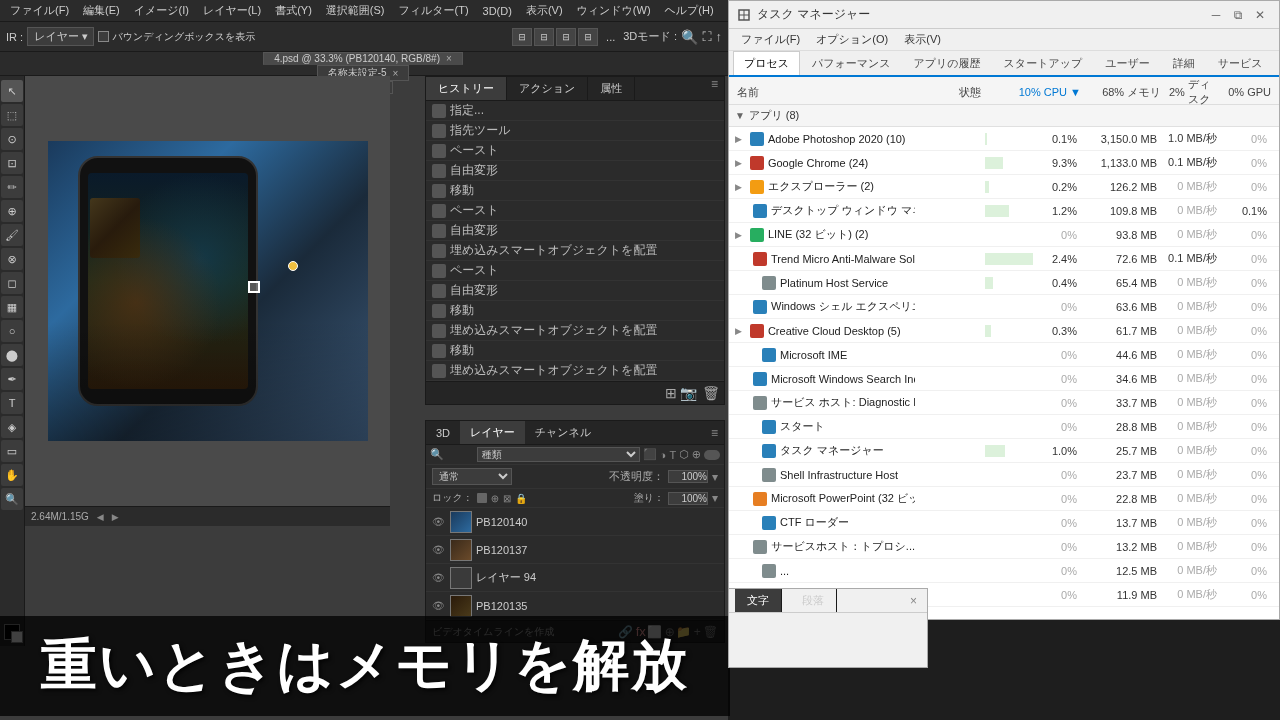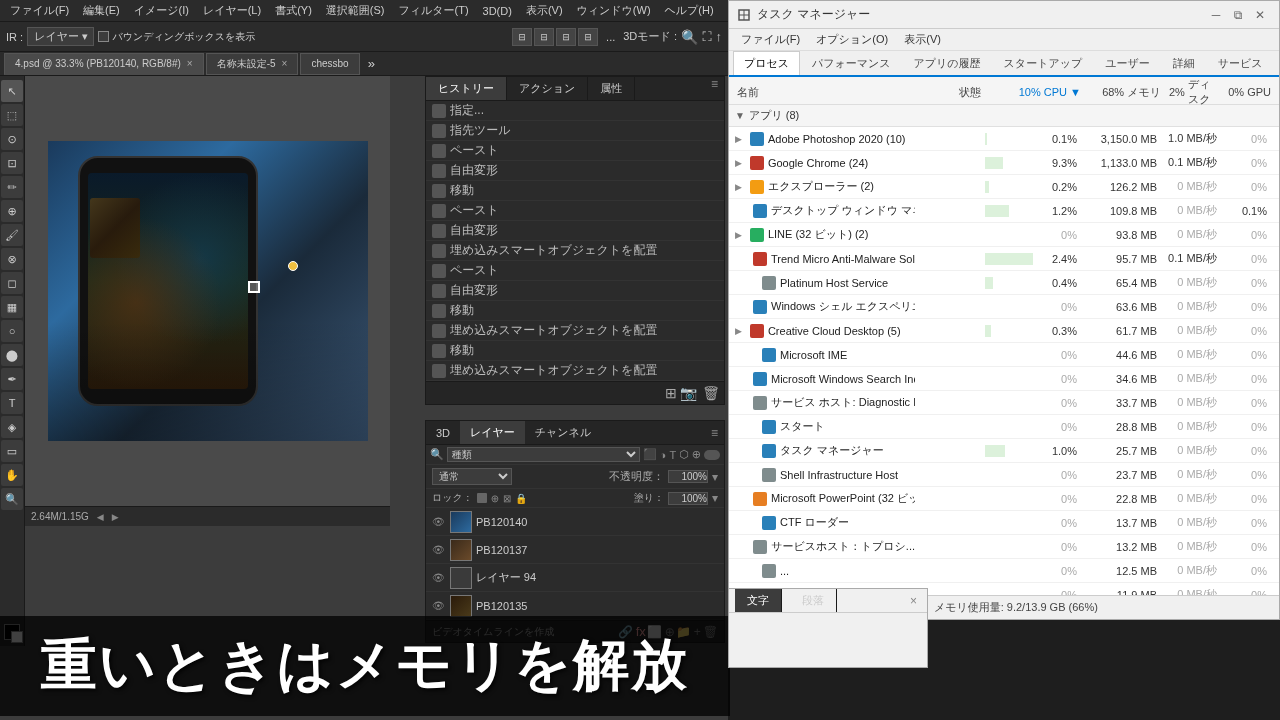--- a/index.html
+++ b/index.html
@@ -24,20 +24,21 @@
       position: absolute; top: 22px; left: 0; width: 728px; height: 30px;
       background: #2b2b2b; border-bottom: 1px solid #1a1a1a;
       display: flex; align-items: center; padding: 0 6px; gap: 4px; color: #ccc; font-size: 11px;
     }
 
     
     #ps-tabs {
       position: absolute; top: 52px; left: 0; width: 728px; height: 24px;
       background: #2b2b2b; display: flex; align-items: center; padding: 0 4px;
       border-bottom: 1px solid #1a1a1a;
+      flex-direction: column;
     }
     .ps-tab {
       height: 22px; padding: 0 10px; background: #3c3c3c; border: 1px solid #555;
       color: #ccc; font-size: 11px; display: flex; align-items: center; cursor: pointer;
       margin-right: 2px; position: relative;
     }
     .ps-tab.active { background: #4a4a4a; border-bottom-color: #4a4a4a; }
     .ps-tab-close { margin-left: 6px; color: #aaa; font-size: 10px; }
 
     
@@ -446,21 +447,21 @@
   <div id="ps-layers-tabs">
     <div class="ps-layers-tab">3D</div>
     <div class="ps-layers-tab active">レイヤー</div>
     <div class="ps-layers-tab">チャンネル</div>
     <span style="flex:1;"></span>
     <span style="color:#888;padding:0 6px;cursor:pointer;">≡</span>
   </div>
 
   <div style="display:flex;align-items:center;padding:2px 4px;border-bottom:1px solid #333;gap:3px;">
     <span style="color:#888;font-size:11px;">🔍</span>
-    <select style="background:#3c3c3c;color:#ccc;border:1px solid #555;font-size:10px;flex:1;">
+    <select style="background:#3c3c3c;color:#ccc;border:1px solid #555;font-size:10px;flex:1;margin-left:30px;">
       <option>種類</option>
     </select>
     <span style="color:#888;font-size:11px;cursor:pointer;">⬛</span>
     <span style="color:#888;font-size:11px;cursor:pointer;">◑</span>
     <span style="color:#888;font-size:11px;cursor:pointer;">T</span>
     <span style="color:#888;font-size:11px;cursor:pointer;">⬡</span>
     <span style="color:#888;font-size:11px;cursor:pointer;">⊕</span>
     <span style="width:16px;height:10px;background:#555;border-radius:5px;position:relative;cursor:pointer;"></span>
   </div>
 
@@ -660,21 +661,21 @@
       <div class="tm-proc-name">
         <span style="width:9px;display:inline-block;"></span>
         <span class="tm-proc-icon" style="background:#c0392b;">&nbsp;</span>
         <span>Trend Micro Anti-Malware Solut...</span>
       </div>
       <div class="tm-proc-cell"></div>
       <div class="tm-proc-cell" style="position:relative;">
         <div style="position:absolute;left:0;top:0;height:100%;width:48%;background:rgba(19,161,14,0.15);"></div>
         <span style="position:relative;">2.4%</span>
       </div>
-      <div class="tm-proc-cell">95.7 MB</div>
+      <div class="tm-proc-cell">72.6 MB</div>
       <div class="tm-proc-cell">0.1 MB/秒</div>
       <div class="tm-proc-cell zero">0%</div>
     </div>
         <div class="tm-process-row">
       <div class="tm-proc-name">
         <span style="width:9px;display:inline-block;"></span>
         <span class="tm-proc-icon" style="background:#7f8c8d;">&nbsp;</span>
         <span>Platinum Host Service</span>
       </div>
       <div class="tm-proc-cell"></div>
@@ -877,25 +878,20 @@
         <div style="position:absolute;left:0;top:0;height:100%;width:0%;background:rgba(19,161,14,0.15);"></div>
         <span style="position:relative;">0%</span>
       </div>
       <div class="tm-proc-cell">11.9 MB</div>
       <div class="tm-proc-cell zero">0 MB/秒</div>
       <div class="tm-proc-cell zero">0%</div>
     </div>
       </div>
   </div>
 
-  <div id="tm-bottom">
-    <span class="tm-status-item">プロセス: 158</span>
-    <span class="tm-status-item">CPU 使用率: 10%</span>
-    <span class="tm-status-item">メモリ使用量: 9.2/13.9 GB (66%)</span>
-  </div>
 </div>
 
 <div id="char-panel">
   <div id="char-panel-title">
     <span class="ps-panel-tab active">文字</span>
     <span class="ps-panel-tab">段落</span>
     <span style="flex:1;"></span>
     <span style="cursor:pointer;color:#888;font-size:12px;margin-right:4px;">×</span>
   </div>
 </div>

